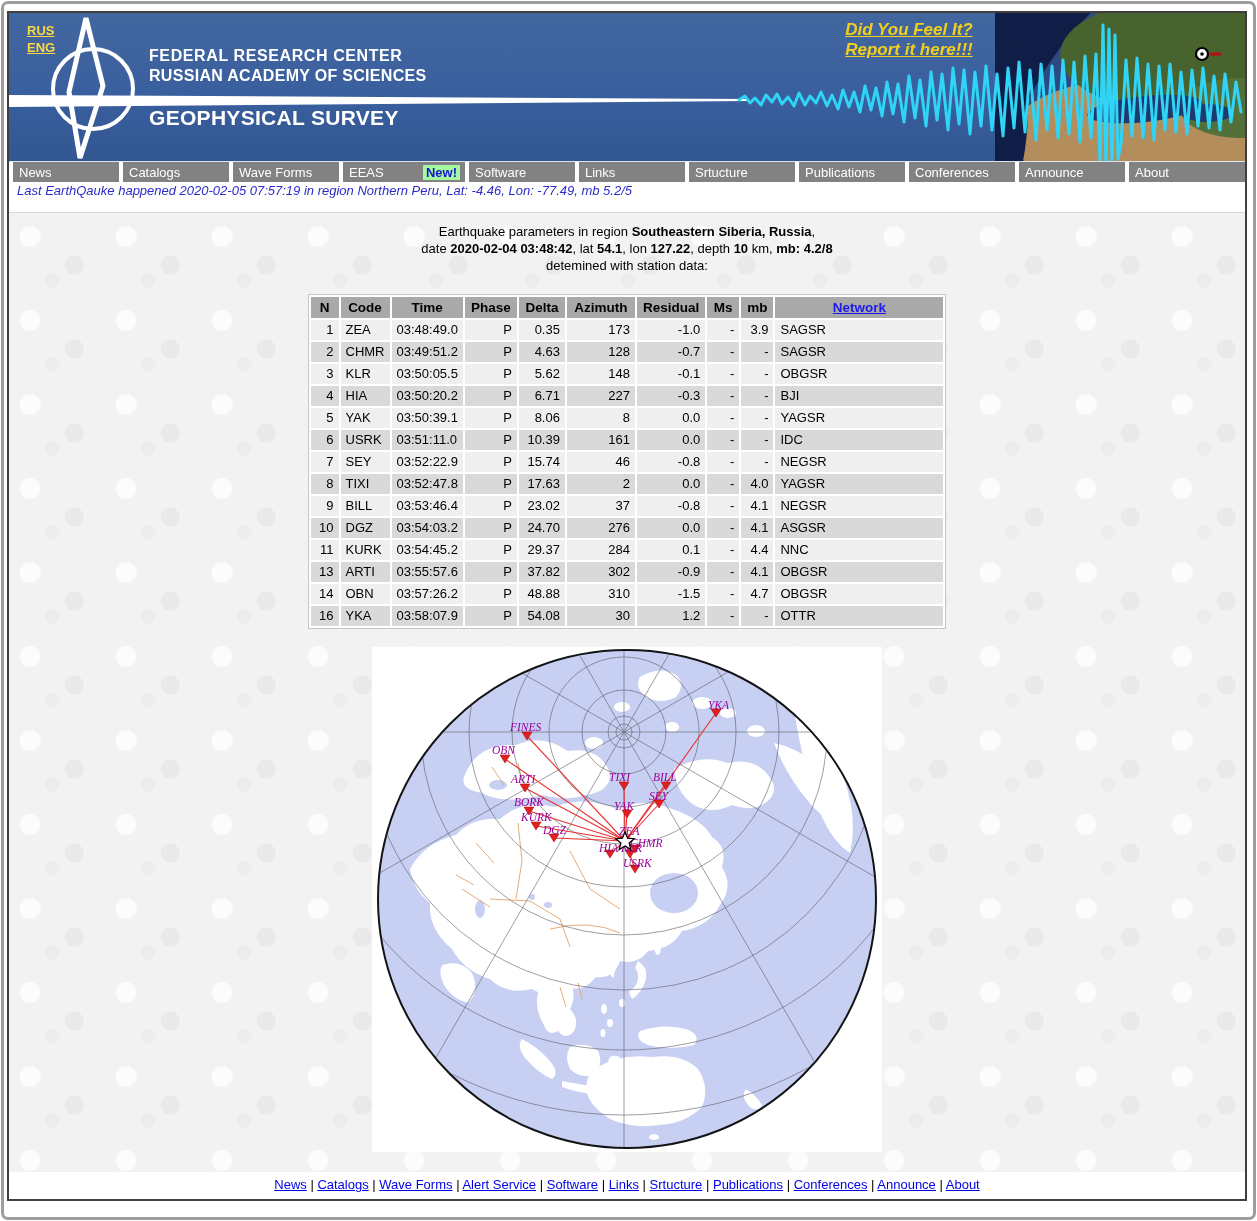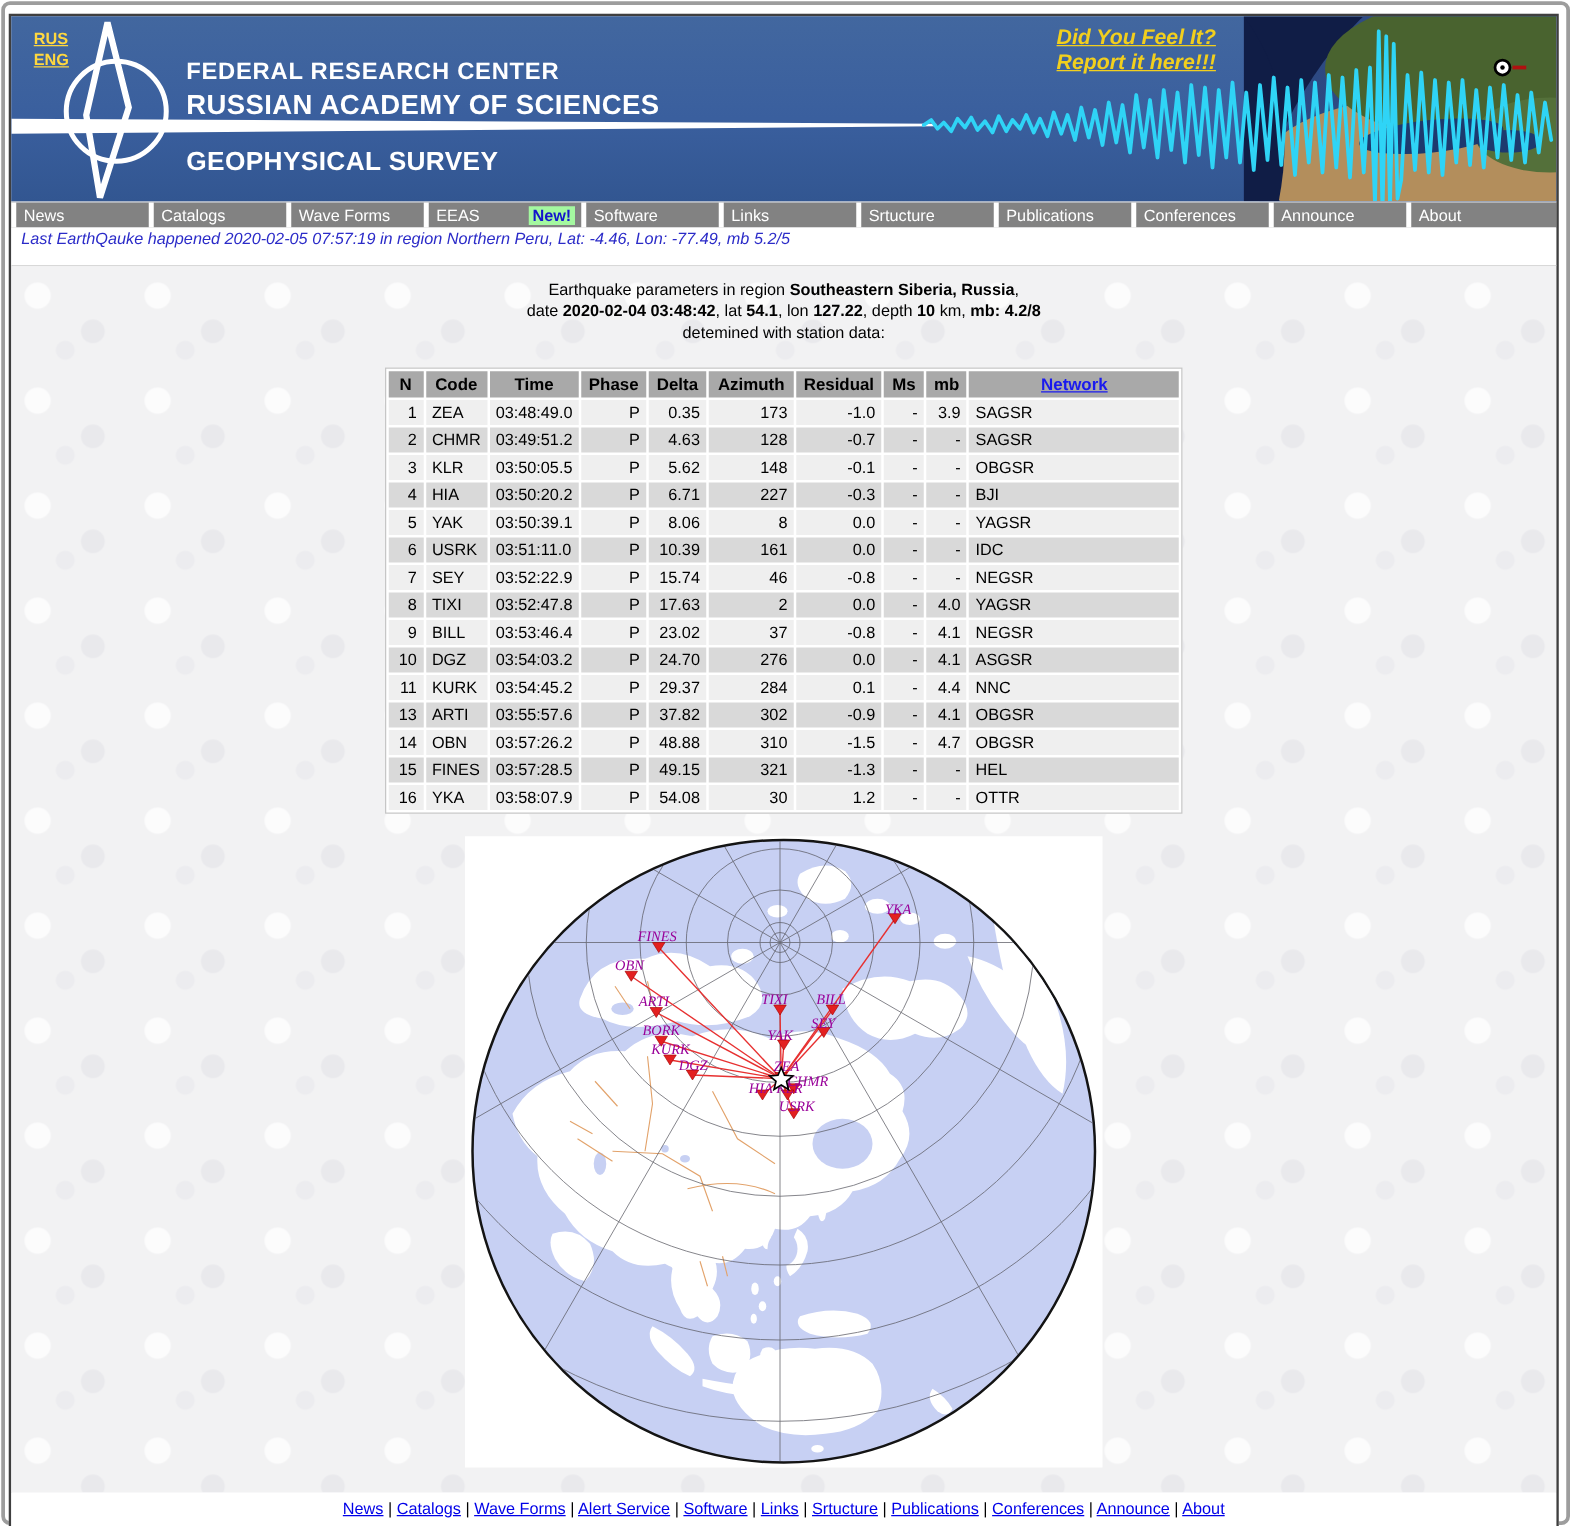--- a/index.html
+++ b/index.html
@@ -9,22 +9,22 @@
   .page { position:absolute; left:7px; top:11px; width:1240px; border:2px solid #3f3f3f;
           background:#f1f1f2; }
 
   
   .hdr { position:relative; height:148px; overflow:hidden;
          background:linear-gradient(180deg,#42679f 0%, #3a5f9e 55%, #325691 100%); }
   .lang { position:absolute; left:18px; top:9px; z-index:6; }
   .lang a { display:block; color:#ffd83f; font-weight:bold; font-size:13px;
             text-decoration:underline; line-height:17px; cursor:pointer; }
   .org { position:absolute; left:140px; top:34px; color:#fff; z-index:3; }
-  .org .l1 { font-size:19px; font-weight:bold; letter-spacing:.6px; }
-  .org .l2 { font-size:22px; font-weight:bold; margin-top:2px; letter-spacing:.3px; }
+  .org .l1 { font-size:16px; font-weight:bold; letter-spacing:.6px; }
+  .org .l2 { font-size:16px; font-weight:bold; margin-top:2px; letter-spacing:.3px; }
   .org .l3 { font-size:21px; font-weight:bold; margin-top:21px; letter-spacing:.3px; }
   .feelit { position:absolute; left:775px; top:7px; width:250px; text-align:center; z-index:6;
             color:#f2cf1d; font-size:17px; font-style:italic; font-weight:bold;
             text-decoration:underline; line-height:20px; cursor:pointer; }
   .earth { position:absolute; right:0; top:0; width:250px; height:148px; z-index:1; }
   .logo-svg { position:absolute; left:0; top:0; z-index:2; }
   .trace-svg { position:absolute; left:0; top:0; z-index:5; pointer-events:none; }
 
   
   .nav { display:flex; height:21px; background:#828282; border-top:1px solid #dfe4ec; }
@@ -378,32 +378,20 @@
             <td>14</td>
             <td>OBN</td>
             <td>03:57:26.2</td>
             <td>P</td>
             <td>48.88</td>
             <td>310</td>
             <td>-1.5</td>
             <td>-</td>
             <td>4.7</td>
             <td>OBGSR</td>
-          </tr>
-          <tr>
-            <td>15</td>
-            <td>FINES</td>
-            <td>03:57:28.5</td>
-            <td>P</td>
-            <td>49.15</td>
-            <td>321</td>
-            <td>-1.3</td>
-            <td>-</td>
-            <td>-</td>
-            <td>HEL</td>
           </tr>
           <tr>
             <td>16</td>
             <td>YKA</td>
             <td>03:58:07.9</td>
             <td>P</td>
             <td>54.08</td>
             <td>30</td>
             <td>1.2</td>
             <td>-</td>

